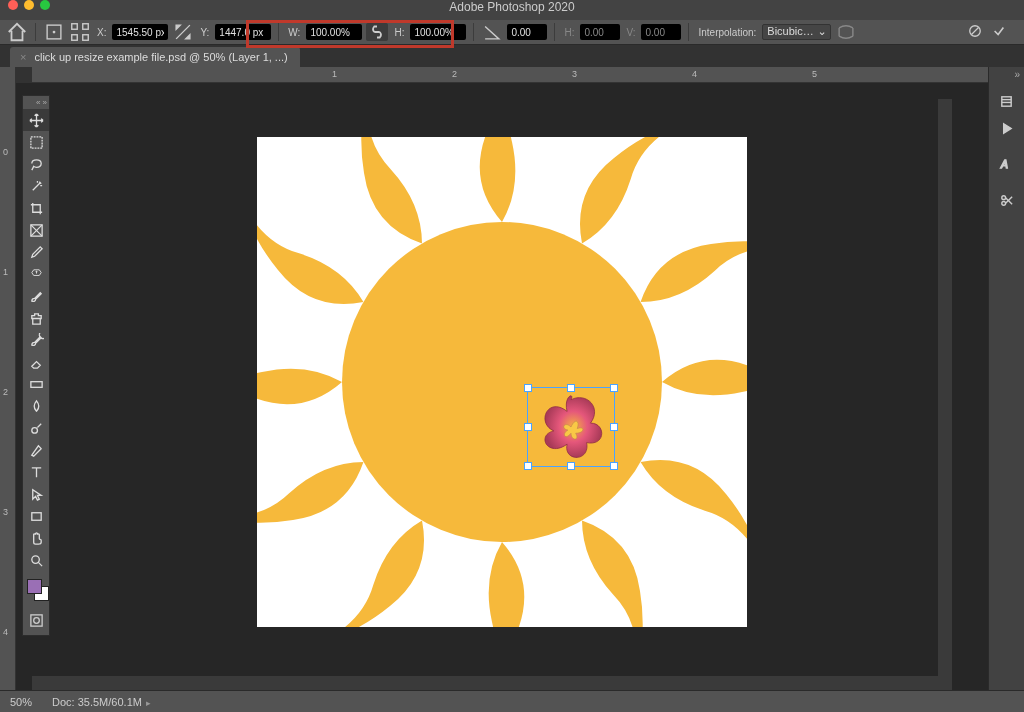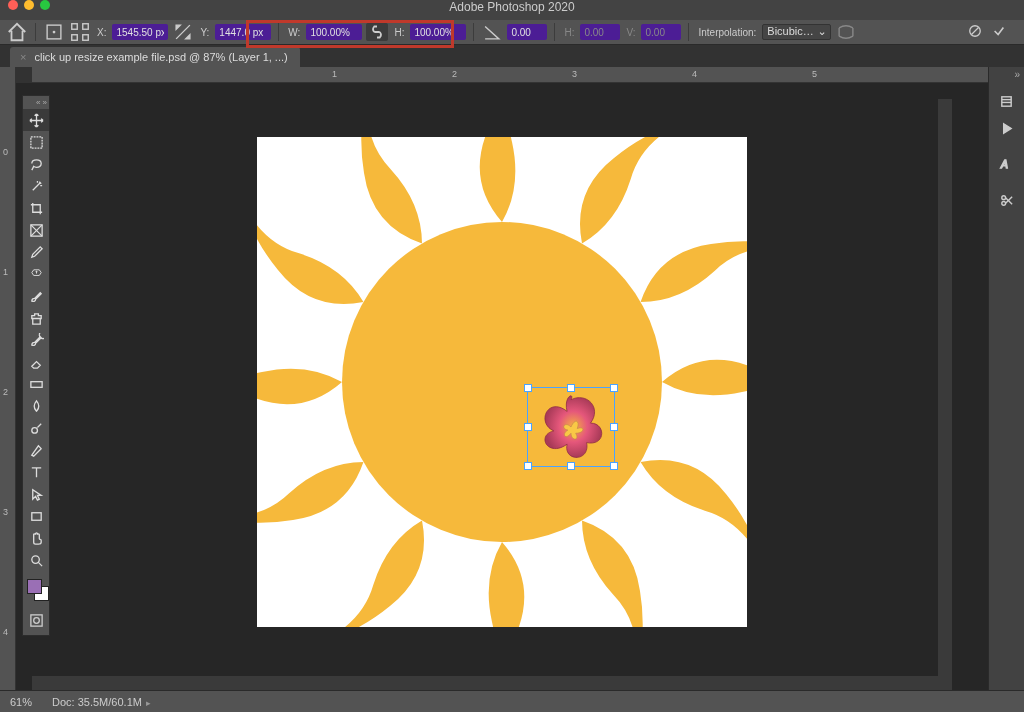--- a/index.html
+++ b/index.html
@@ -8,21 +8,21 @@
 
 .titlebar { height: 20px; background: #434343; display: flex; align-items:flex-start; padding-left:8px; position:relative;}
 .win-dot { width:10px; height:10px; border-radius:50%; margin-right:6px;}
 .dot-red{background:#ff5f57;} .dot-yellow{background:#febc2e;} .dot-green{background:#28c840;}
 .title-text { position:absolute; left:50%; transform:translateX(-50%); color:#ccc; font-size:12px;}
 
 
 .options { height:25px; background:#535353; display:flex; align-items:center; padding:0 6px; gap:4px; border-bottom:1px solid #2a2a2a;}
 .ob-btn { width:22px; height:18px; display:flex; align-items:center; justify-content:center; color:#ccc; border-radius:2px;}
 .ob-label { color:#ccc; font-size:10px; padding:0 2px;}
-.ob-field { background:#4c1d95; border:none; color:#e0e0e0; height:16px; font-size:10px; padding:0 4px; width:56px; border-radius:2px;}
+.ob-field { background:#000000; border:none; color:#e0e0e0; height:16px; font-size:10px; padding:0 4px; width:56px; border-radius:2px;}
 .ob-field.narrow{ width:40px;}
 .ob-sep { width:1px; height:18px; background:#3c3c3c; margin:0 3px;}
 .ob-select { background:#454545; color:#dcdcdc; border:1px solid #333; font-size:10px; height:16px; padding:0 16px 0 4px; border-radius:2px; position:relative;}
 .cancel-commit { margin-left:auto; display:flex; gap:10px; padding-right:12px;}
 .cancel-commit svg{ width:14px; height:14px;}
 .redbox { position:absolute; border:3px solid #c0392b; top:20px; left:246px; width:208px; height:28px; pointer-events:none; z-index:50;}
 
 
 .tabbar { height:22px; background:#323232; display:flex; align-items:flex-end; padding-left:10px;}
 .filetab { background:#535353; color:#ddd; padding:4px 12px 4px 10px; font-size:11px; border-radius:3px 3px 0 0; display:flex; align-items:center; gap:8px;}
@@ -149,21 +149,21 @@
           <path d="M3 8 L7 12 L13 4" fill="none" stroke="#ccc" stroke-width="1.8"></path>
         </svg></div>
   </div>
 </div>
 
 <div class="redbox"></div>
 
 <div class="tabbar">
   <div class="filetab">
     <span style="color:#888;">×</span>
-    <span>click up resize example file.psd @ 87% (Layer 1, ...)</span>
+    <span>click up resize example file.psd @ 50% (Layer 1, ...)</span>
   </div>
 </div>
 
 <div class="main">
   <div class="left-ruler">
     <span style="top:80px">0</span>
     <span style="top:200px">1</span>
     <span style="top:320px">2</span>
     <span style="top:440px">3</span>
     <span style="top:560px">4</span>
@@ -396,15 +396,15 @@
       <svg viewBox="0 0 16 16">
         <circle cx="5" cy="5" r="2" fill="none" stroke="#ccc"></circle>
         <circle cx="5" cy="11" r="2" fill="none" stroke="#ccc"></circle>
         <line x1="7" y1="5" x2="14" y2="12" stroke="#ccc"></line>
         <line x1="7" y1="11" x2="14" y2="4" stroke="#ccc"></line>
       </svg>
     </div>
 </div>
 
 <div class="status">
-  <span>61%</span>
+  <span>50%</span>
   <span><span>Doc: 35.5M/60.1M</span><span class="chev">▸</span></span>
 </div>
 
 </body></html>

